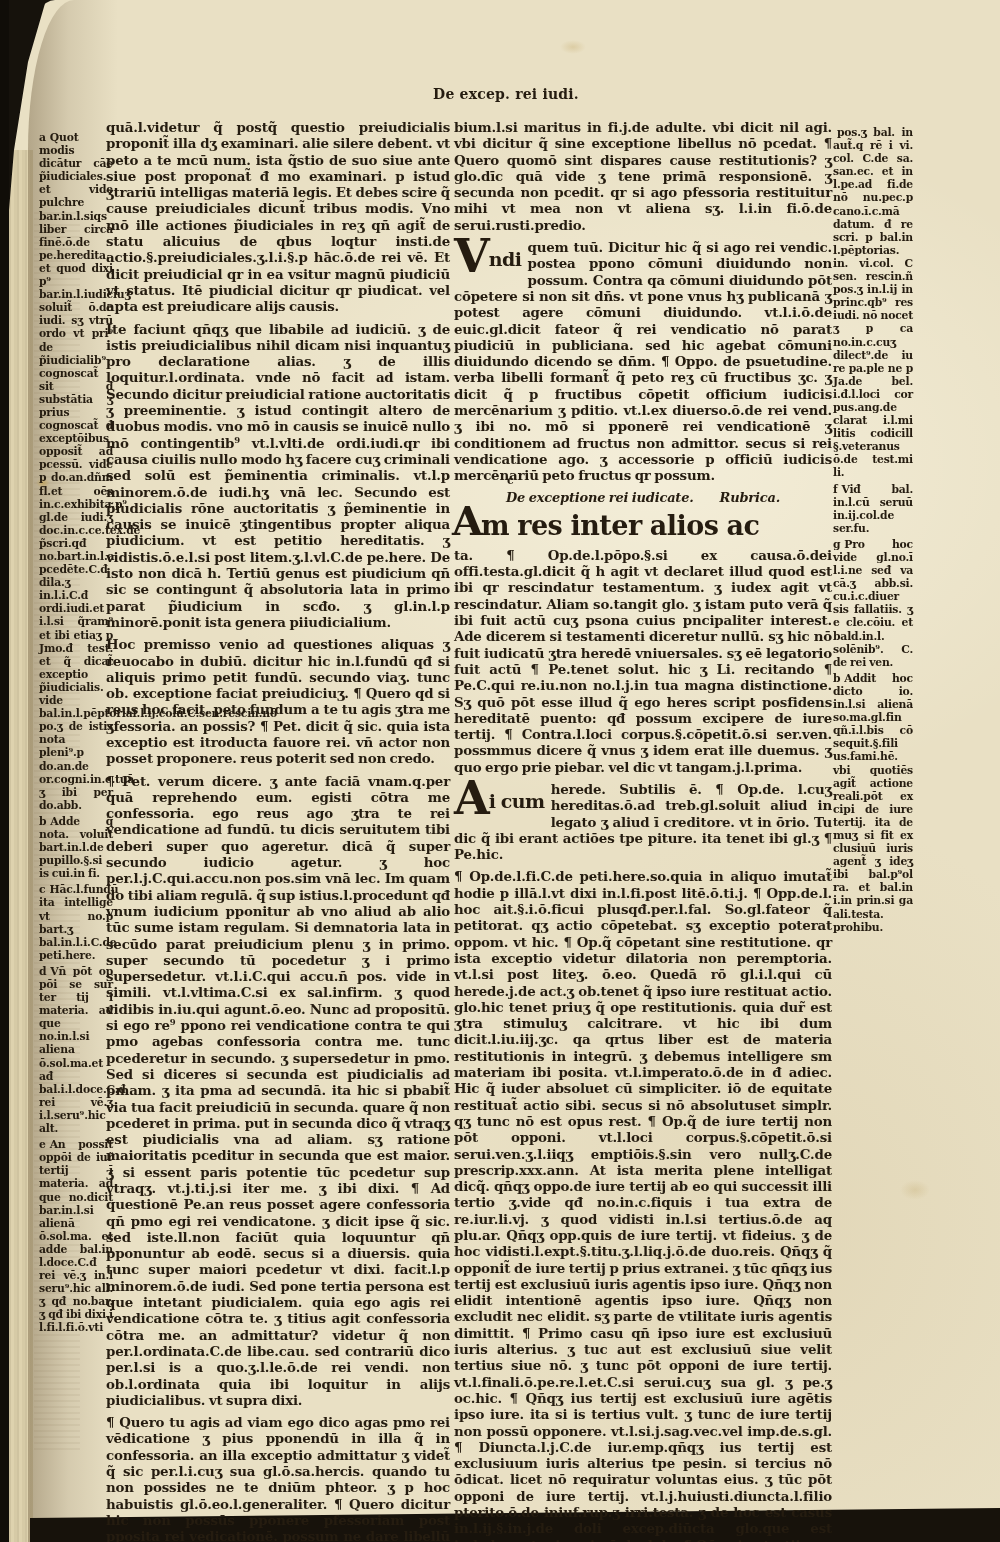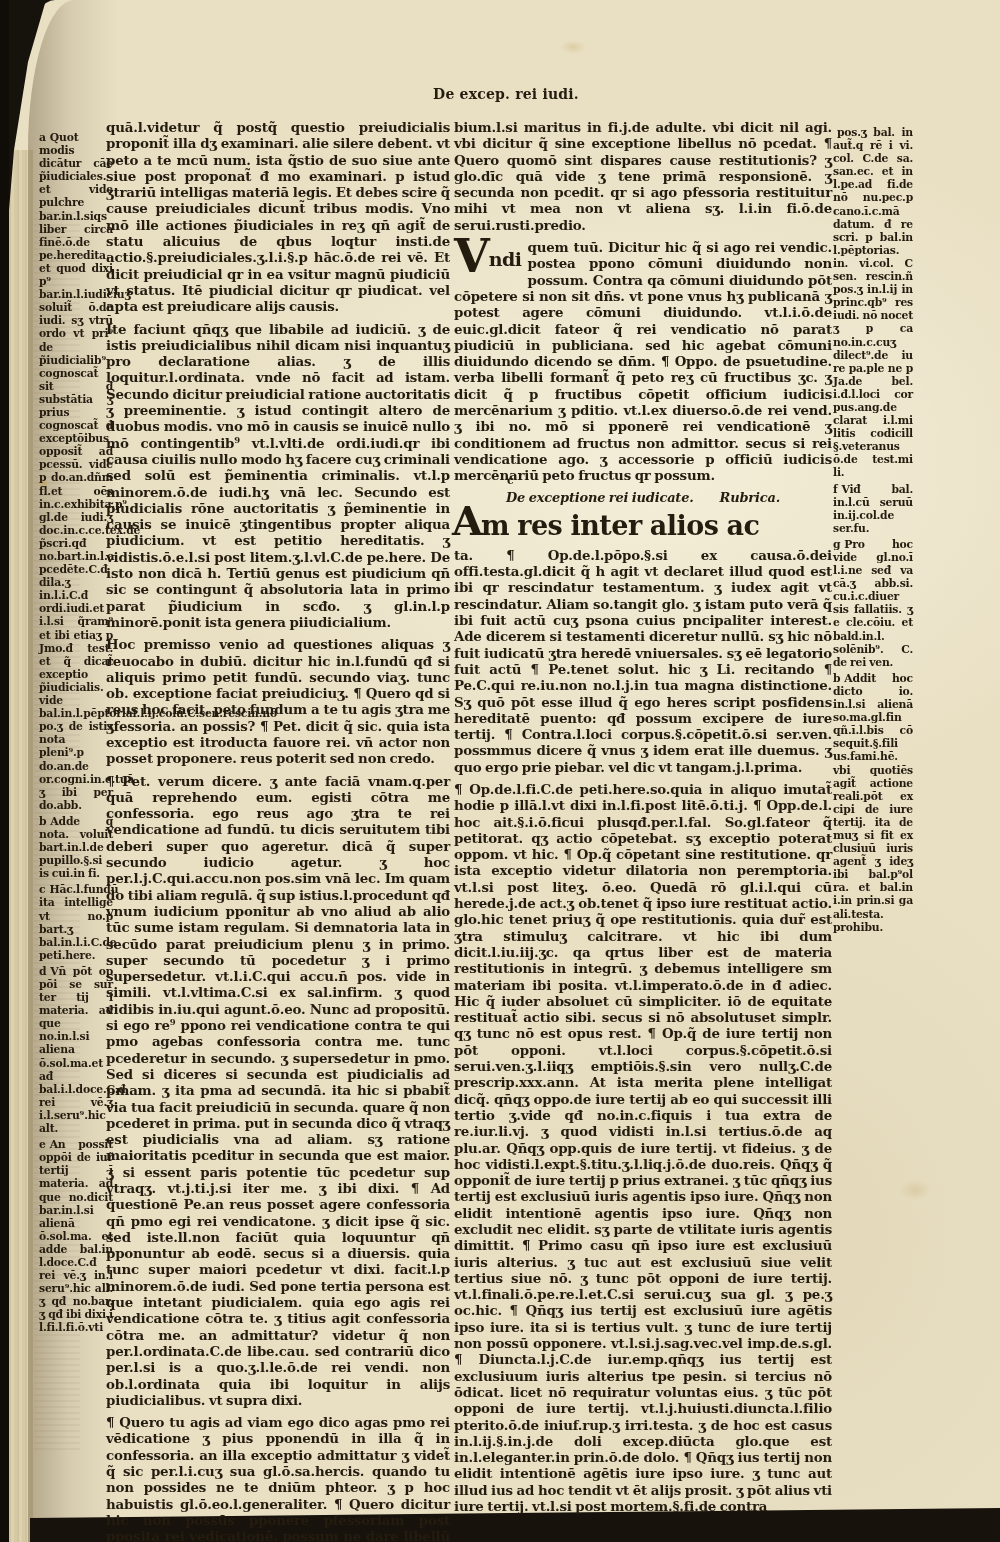--- a/index.html
+++ b/index.html
@@ -95,20 +95,23 @@
     <div class="par">
       <span class="dropword"><span class="dropcap">V</span><span class="dropsmall">ndi</span></span><span>quem tuū. Dicitur hic q̃ si ago rei vendic. postea ppono cōmuni diuidundo non possum. Contra qa cōmuni diuidundo pōt cōpetere si non sit dñs. vt pone vnus hʒ publicanā ʒ potest agere cōmuni diuidundo. vt.l.i.ō.de euic.gl.dicit fateor q̃ rei vendicatio nō parat piudiciū in publiciana. sed hic agebat cōmuni diuidundo dicendo se dñm. ¶ Oppo. de psuetudine. verba libelli formant̃ q̃ peto reʒ cū fructibus ʒc. ʒ dicit q̃ p fructibus cōpetit officium iudicis mercēnarium ʒ pditio. vt.l.ex diuerso.ō.de rei vend. ʒ ibi no. mō si pponerē rei vendicationē ʒ conditionem ad fructus non admittor. secus si rei vendicatione ago. ʒ accessorie p officiū iudicis mercēnariū peto fructus qr possum.</span>
     </div>
     <div id="rubric-line">
       <span>De exceptione rei iudicate.</span><span class="sep"></span><span>Rubrica.</span>
     </div>
     <div id="heading-am">
       <span class="hinit">A</span><span>m res inter alios ac</span>
     </div>
     <p class="par">ta. ¶ Op.de.l.pōpo.§.si ex causa.ō.dei offi.testa.gl.dicit q̃ h agit vt declaret illud quod est ibi qr rescindatur testamentum. ʒ iudex agit vt rescindatur. Aliam so.tangit glo. ʒ istam puto verā q̃ ibi fuit actū cuʒ psona cuius pncipaliter interest. Ade dicerem si testamenti diceretur nullū. sʒ hic nō fuit iudicatū ʒtra heredē vniuersales. sʒ eē legatorio fuit actū ¶ Pe.tenet solut. hic ʒ Li. recitando ¶ Pe.C.qui re.iu.non no.l.j.in tua magna distinctione. Sʒ quō pōt esse illud q̃ ego heres script posfidens hereditatē puento: qđ possum excipere de iure tertij. ¶ Contra.l.loci corpus.§.cōpetit.ō.si ser.ven. possmmus dicere q̃ vnus ʒ idem erat ille duemus. ʒ quo ergo prie piebar. vel dic vt tangam.j.l.prima.</p>
+    <div class="par">
+      <span class="dropword"><span class="dropcap">A</span><span class="dropsmall">i cum</span></span><span>herede. Subtilis ē. ¶ Op.de. l.cuʒ hereditas.ō.ad treb.gl.soluit aliud in legato ʒ aliud ī creditore. vt in ōrio. Tu dic q̃ ibi erant actiōes tpe piture. ita tenet ibi gl.ʒ ¶ Pe.hic.</span>
+    </div>
     <p class="par">¶ Op.de.l.fi.C.de peti.here.so.quia in aliquo imutat̃ hodie p illā.l.vt dixi in.l.fi.post litē.ō.ti.j. ¶ Opp.de.l. hoc ait.§.i.ō.ficui plusqđ.per.l.fal. So.gl.fateor q̃ petitorat. qʒ actio cōpetebat. sʒ exceptio poterat oppom. vt hic. ¶ Op.q̃ cōpetant sine restitutione. qr ista exceptio videtur dilatoria non peremptoria. vt.l.si post liteʒ. ō.eo. Quedā rō gl.i.l.qui cū herede.j.de act.ʒ ob.tenet q̃ ipso iure restituat actio. glo.hic tenet priuʒ q̃ ope restitutionis. quia dur̃ est ʒtra stimuluʒ calcitrare. vt hic ibi dum dicit.l.iu.iij.ʒc. qa qrtus liber est de materia restitutionis in integrū. ʒ debemus intelligere sm materiam ibi posita. vt.l.imperato.ō.de in đ adiec. Hic q̃ iuder absoluet cū simpliciter. iō de equitate restituat̃ actio sibi. secus si nō absolutuset simplr. qʒ tunc nō est opus rest. ¶ Op.q̃ de iure tertij non pōt opponi. vt.l.loci corpus.§.cōpetit.ō.si serui.ven.ʒ.l.iiqʒ emptiōis.§.sin vero nullʒ.C.de prescrip.xxx.ann. At ista merita plene intelligat dicq̃. qñqʒ oppo.de iure tertij ab eo qui successit illi tertio ʒ.vide qđ no.in.c.fiquis i tua extra de re.iur.li.vj. ʒ quod vidisti in.l.si tertius.ō.de aq plu.ar. Qñqʒ opp.quis de iure tertij. vt fideius. ʒ de hoc vidisti.l.expt.§.titu.ʒ.l.liq.j.ō.de duo.reis. Qñqʒ q̃ opponit̃ de iure tertij p prius extranei. ʒ tūc qñqʒ ius tertij est exclusiuū iuris agentis ipso iure. Qñqʒ non elidit intentionē agentis ipso iure. Qñqʒ non excludit nec elidit. sʒ parte de vtilitate iuris agentis dimittit. ¶ Primo casu qñ ipso iure est exclusiuū iuris alterius. ʒ tuc aut est exclusiuū siue velit tertius siue nō. ʒ tunc pōt opponi de iure tertij. vt.l.finali.ō.pe.re.l.et.C.si serui.cuʒ sua gl. ʒ pe.ʒ oc.hic. ¶ Qñqʒ ius tertij est exclusiuū iure agētis ipso iure. ita si is tertius vult. ʒ tunc de iure tertij non possū opponere. vt.l.si.j.sag.vec.vel imp.de.s.gl. ¶ Diuncta.l.j.C.de iur.emp.qñqʒ ius tertij est exclusiuum iuris alterius tpe pesin. si tercius nō ōdicat. licet nō requiratur voluntas eius. ʒ tūc pōt opponi de iure tertij. vt.l.j.huiusti.diuncta.l.filio pterito.ō.de iniuf.rup.ʒ irri.testa. ʒ de hoc est casus in.l.ij.§.in.j.de doli excep.diūcta glo.que est in.l.eleganter.in prin.ō.de dolo. ¶ Qñqʒ ius tertij non elidit intentionē agētis iure ipso iure. ʒ tunc aut illud ius ad hoc tendit vt ēt alijs prosit. ʒ pōt alius vti iure tertij. vt.l.si post mortem.§.fi.de contra</p>
   </div>
 
   <div id="right-gloss" class="gloss ink">
     <div class="note"><b></b><span>pos.ʒ bal. in aut̃.q rē i vi. col. C.de sa. san.ec. et in l.pe.ad fi.de nō nu.pec.p cano.ī.c.mā datum. đ re scri. p bal.in l.pēptorias. in. vi.col. C sen. rescin.ñ pos.ʒ in.l.ij in princ.qb⁹ res iudi. nō nocet ʒ p ca no.in.c.cuʒ dilect⁹.de iu re pa.ple ne p Ja.de bel. i.đ.l.loci cor pus.ang.de clarat i.l.mi litis codicill §.veteranus ō.de test.mi li.</span></div>
     <div class="note"><b>f</b><span>Viđ bal. in.l.cū seruū in.ij.col.de ser.fu.</span></div>
     <div class="note"><b>g</b><span>Pro hoc vide gl.no.ī l.i.ne seđ va cā.ʒ abb.si. cu.i.c.diuer sis fallatiis. ʒ e cle.cōiu. et bald.in.l. solēnib⁹. C. de rei ven.</span></div>
     <div class="note"><b>b</b><span>Addit hoc dicto io. in.l.si alienā so.ma.gl.fin qñ.ī.l.bis cō sequit.§.fili us.fami.hē. vbi quotiēs agit̃ actione reali.pōt ex cipi de iure tertij. ita de muʒ si fit ex clusiuū iuris agent̃ ʒ ideʒ ibi bal.p⁹ol ra. et bal.in i.in prin.si ga ali.testa. prohibu.</span></div>
   </div>
 

